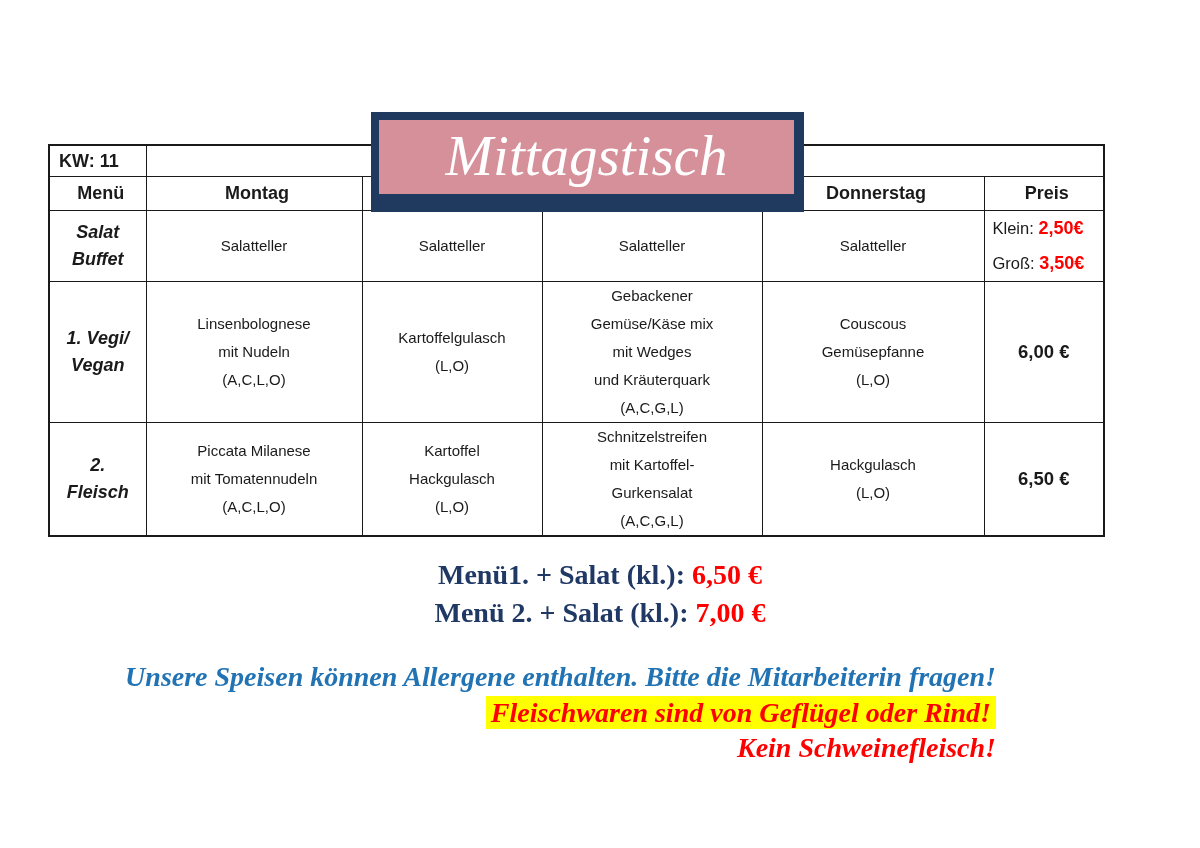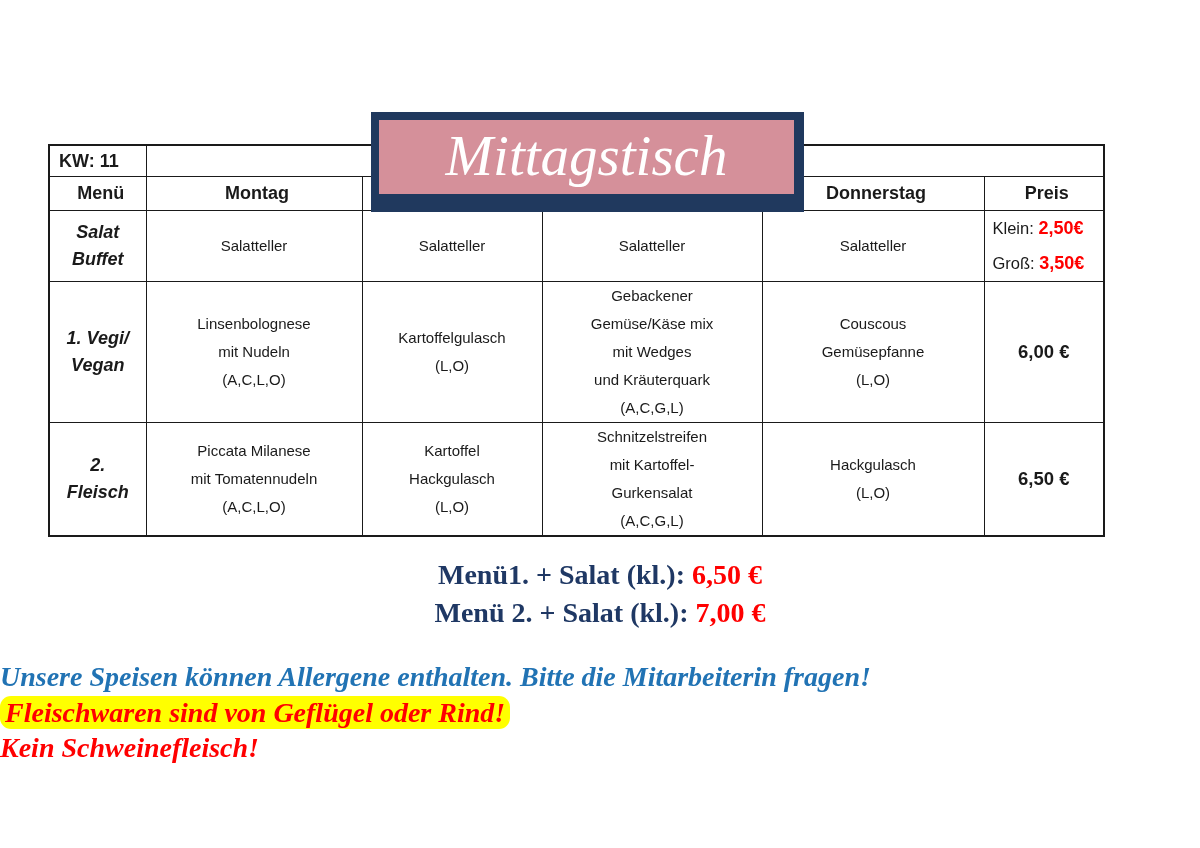--- a/index.html
+++ b/index.html
@@ -79,27 +79,27 @@
     font-family: "Liberation Serif", serif;
     font-weight: bold;
     font-size: 28px; line-height: 38px;
     color: #1F3864;
   }
   .combo-price { color: #FF0000; }
 
   
   .notes {
     position: absolute; left: 0; top: 659px; width: 996px;
-    text-align: left;
+    text-align: right;
     font-family: "Liberation Serif", serif;
     font-weight: bold; font-style: italic;
     font-size: 28px; line-height: 35.5px;
   }
   .note-allergens { color: #2173B4; }
-  .note-meat { color: #FF0000; background: #FFFF00; padding: 1px 5px; border-radius: 11px; }
+  .note-meat { color: #FF0000; background: #FFFF00; padding: 1px 5px; }
   .note-pork { color: #FF0000; }
 </style>
 </head>
 <body>
 
 <table class="menu-table">
   <colgroup>
     <col style="width:97px">
       <col style="width:216px">
       <col style="width:180px">

